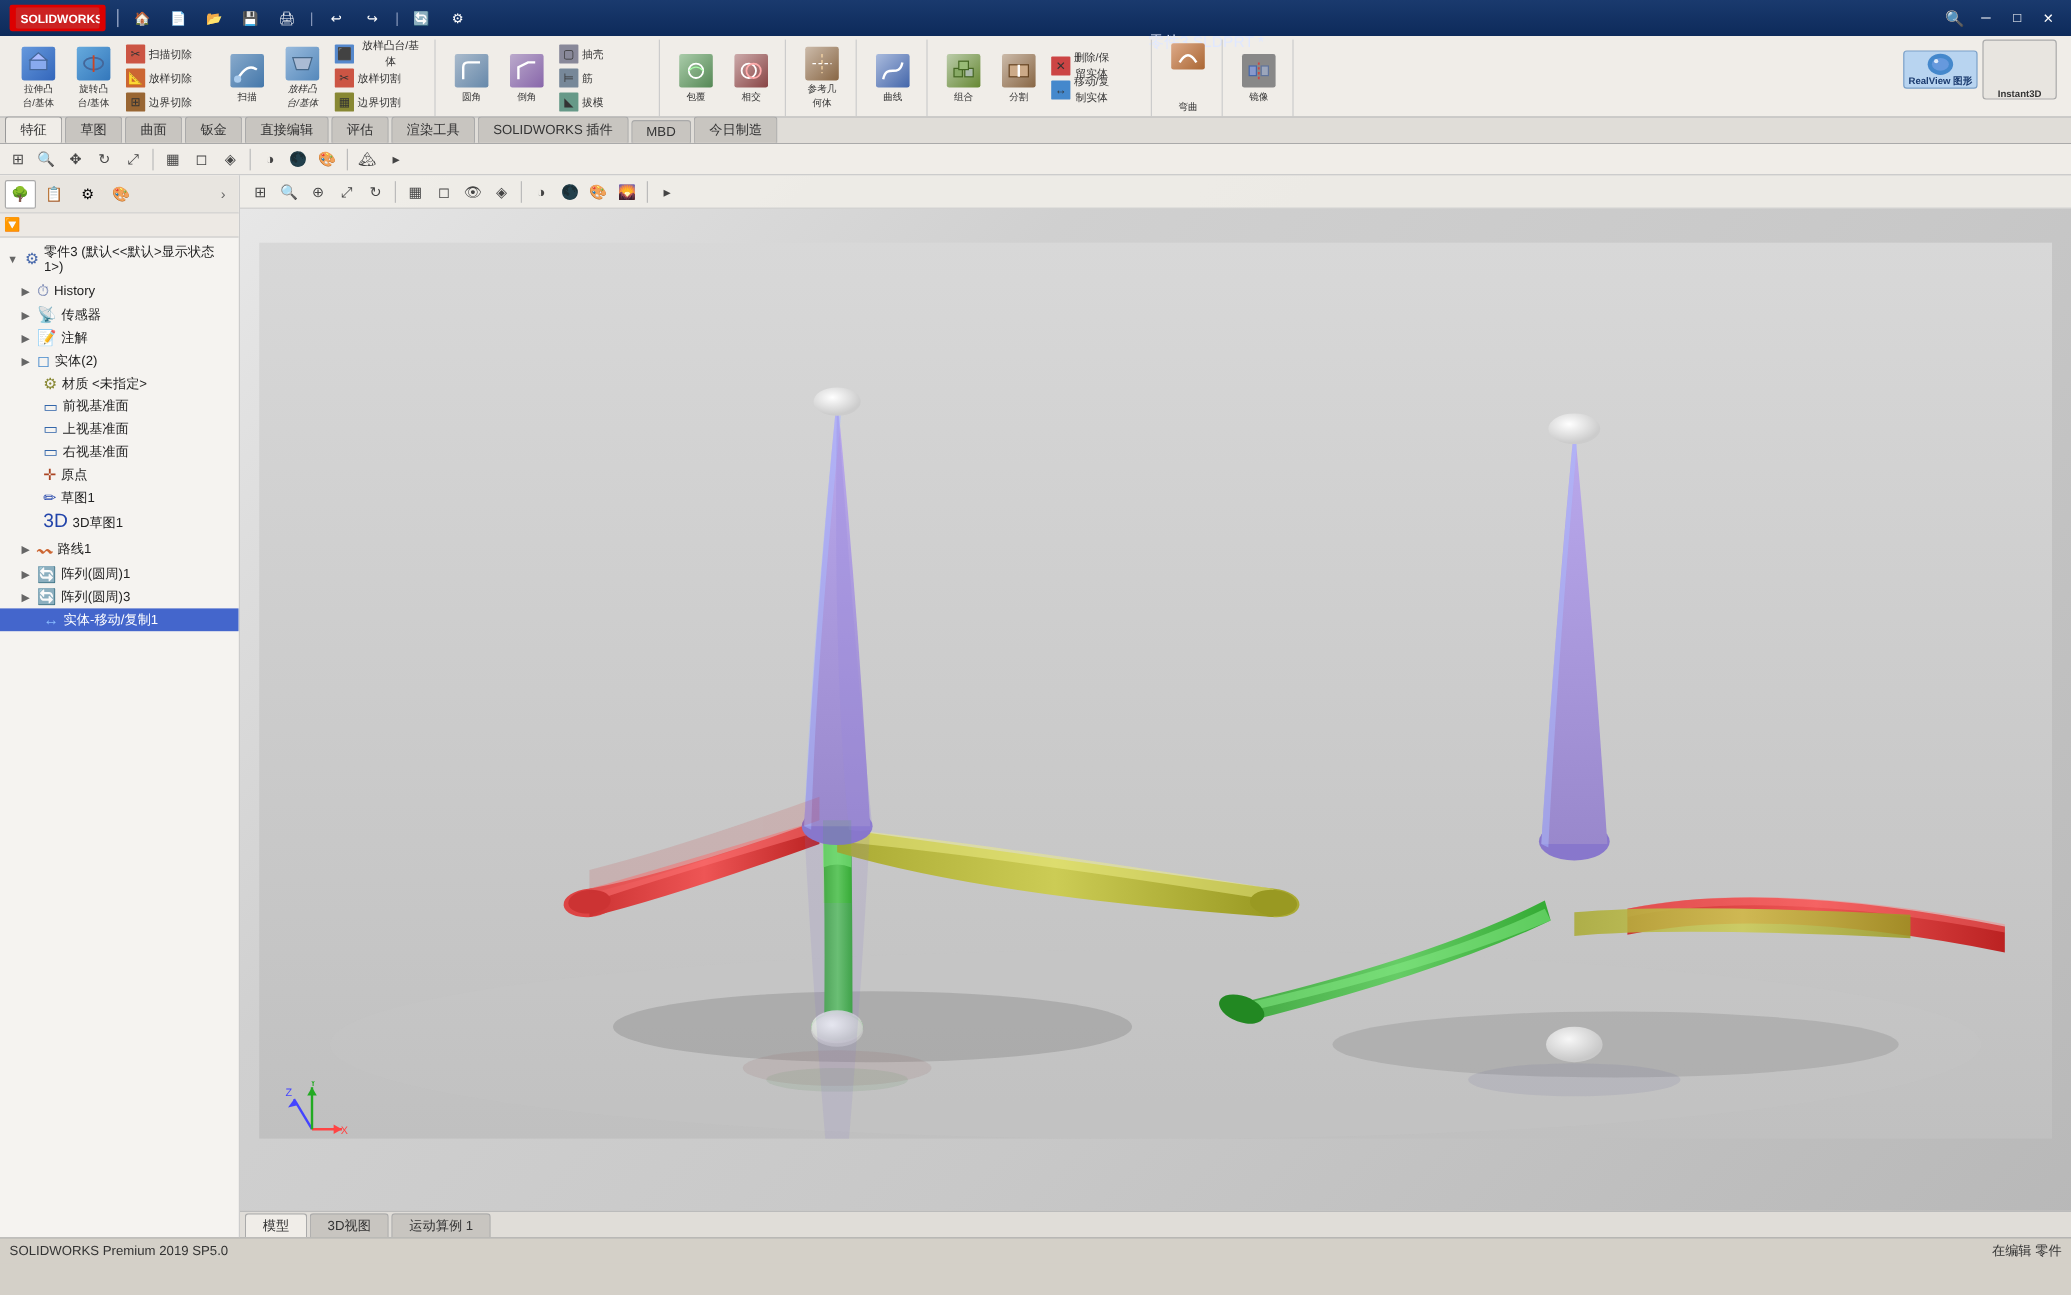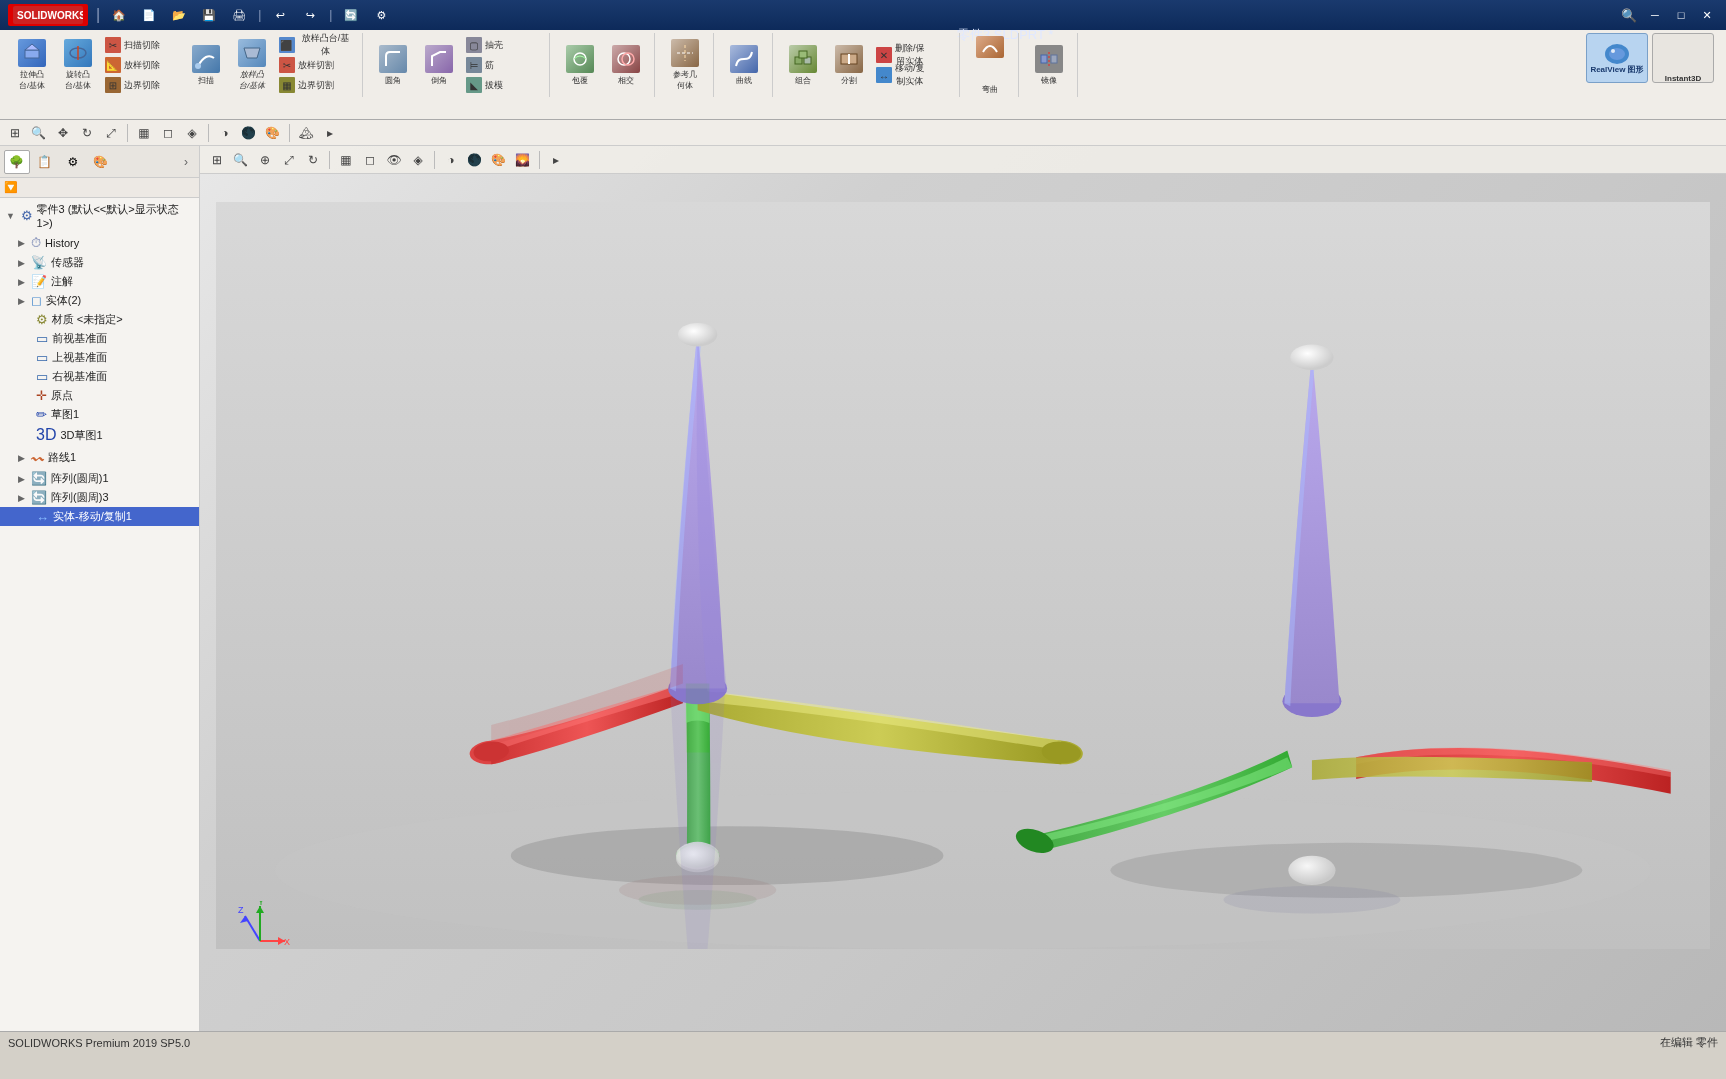--- a/index.html
+++ b/index.html
@@ -611,39 +611,51 @@
                 <rect x="13" y="7" width="6" height="8" fill="#aabbdd" stroke="#4466aa" stroke-width="1" opacity="0.6"></rect>
                 <line x1="11" y1="4" x2="11" y2="18" stroke="#cc4444" stroke-width="1.5" stroke-dasharray="2,2"></line>
               </svg>
           </div>
           <span style="font-size:8px;">镜像</span>
         </button>
       </div>
     </div>
 
     <div style="margin-left:auto;display:flex;align-items:center;gap:4px;padding-right:8px;">
-      <button class="vt-btn-large" style="width:62px;height:50px;font-size:9px;">
+      <button class="vt-btn-large" style="width:62px;height:32px;font-size:9px;">
         <svg width="28" height="24" viewBox="0 0 28 24">
           <ellipse cx="14" cy="12" rx="12" ry="10" fill="#4488cc"></ellipse>
           <ellipse cx="14" cy="12" rx="8" ry="6" fill="#6699dd"></ellipse>
           <circle cx="10" cy="9" r="2" fill="white" opacity="0.8"></circle>
         </svg>
         <span style="font-size:8px;line-height:1.1;">RealView
 图形</span>
       </button>
       <button class="vt-btn-large" style="width:62px;height:50px;font-size:9px;background:#e8e5e0;border-color:#aaa;color:#333;">
         <svg width="28" height="24" viewBox="0 0 28 24">
           <polygon points="14,2 24,8 24,16 14,22 4,16 4,8" fill="none" stroke="#888" stroke-width="1.5"></polygon>
           <polygon points="14,2 24,8 14,14 4,8" fill="#cccccc"></polygon>
         </svg>
         <span style="font-size:8px;margin-top:41px;">Instant3D</span>
       </button>
     </div>
   </div>
 
+  <div id="tab-bar">
+    <div class="tab active">特征</div>
+    <div class="tab">草图</div>
+    <div class="tab">曲面</div>
+    <div class="tab">钣金</div>
+    <div class="tab">直接编辑</div>
+    <div class="tab">评估</div>
+    <div class="tab">渲染工具</div>
+    <div class="tab">SOLIDWORKS 插件</div>
+    <div class="tab">MBD</div>
+    <div class="tab">今日制造</div>
+  </div>
 </div>
 
 <div id="toolbar2">
   <button class="t2-btn" title="视图方向">⊞</button>
   <button class="t2-btn">🔍</button>
   <button class="t2-btn">✥</button>
   <button class="t2-btn">↻</button>
   <button class="t2-btn">⤢</button>
   <div class="t2-separator"></div>
   <button class="t2-btn">▦</button>
@@ -918,19 +930,24 @@
         <line x1="30" y1="40" x2="55" y2="40" stroke="#ff4444" stroke-width="2"></line>
         <polygon points="55,40 48,36 48,44" fill="#ff4444"></polygon>
         <text x="54" y="44" font-size="9" fill="#ff4444" font-family="Arial">X</text>
 
         <line x1="30" y1="40" x2="30" y2="5" stroke="#22aa22" stroke-width="2"></line>
         <polygon points="30,5 26,12 34,12" fill="#22aa22"></polygon>
         <text x="28" y="4" font-size="9" fill="#22aa22" font-family="Arial">Y</text>
       </svg>
     </div>
 
+    <div id="bottom-tabs">
+      <div class="bottom-tab active">模型</div>
+      <div class="bottom-tab">3D视图</div>
+      <div class="bottom-tab">运动算例 1</div>
+    </div>
   </div>
 </div>
 
 <div id="statusbar">
   <span>SOLIDWORKS Premium 2019 SP5.0</span>
   <span>在编辑 零件</span>
 </div>
 
 </body></html>

